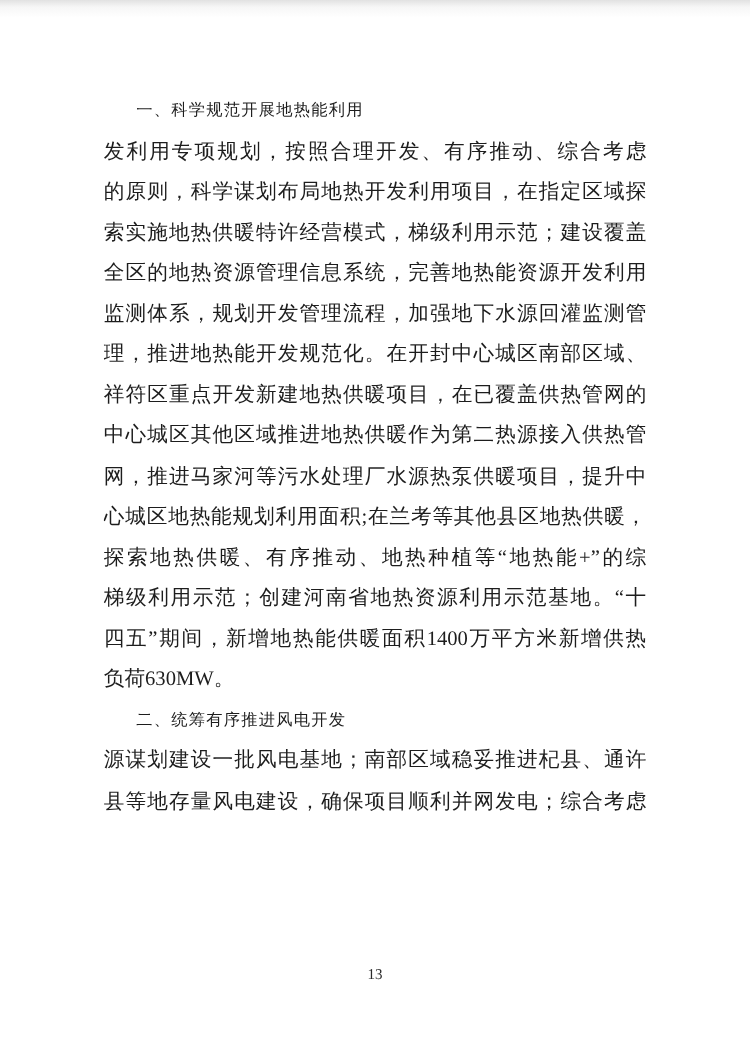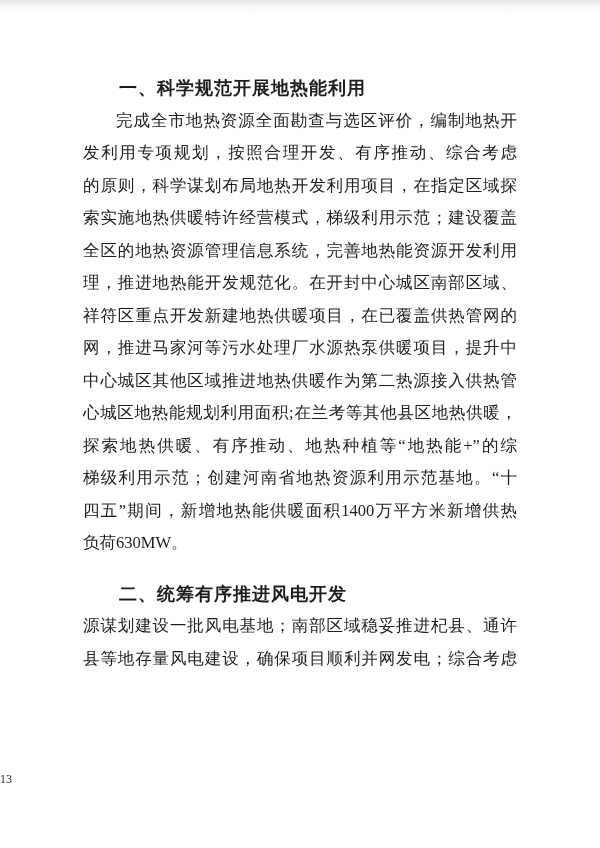--- a/index.html
+++ b/index.html
@@ -31,31 +31,31 @@
     pointer-events: none;
   }
   .content {
     position: absolute;
     left: 83px;
     top: 72px;
     width: 434px;
     color: #1d1d1d;
   }
   .heading {
-    font-weight: bold;
-    font-size: 18px;
+    font-weight: normal;
+    font-size: 13px;
     line-height: 32.5px;
     height: 32.5px;
     text-indent: 2em;
     letter-spacing: 1px;
     white-space: nowrap;
     overflow: hidden;
   }
   .section-2 {
-    margin-top: 18px;
+    margin-top: 0;
   }
   .line {
     font-size: 16.5px;
     line-height: 32.5px;
     height: 32.5px;
     text-align: justify;
     text-align-last: justify;
     -moz-text-align-last: justify;
     text-justify: inter-character;
     overflow: hidden;
@@ -66,45 +66,45 @@
   .line.endline {
     text-align: right;
     text-align-last: left;
     -moz-text-align-last: left;
   }
   .page-number {
     position: absolute;
     left: 0;
     top: 772px;
     width: 600px;
-    text-align: left;
+    text-align: center;
     font-size: 12px;
     color: #2a2a2a;
   }
 </style>
 </head>
 <body>
 
 <div class="page">
   <div class="scan-edge"></div>
 
   <div class="content">
 
     <div class="section section-1">
       <div class="heading">一、科学规范开展地热能利用</div>
       <div class="para">
-          <div class="line first">完成全市地热资源全面勘查与选区评价，编制地热开</div>
           <div class="line">发利用专项规划，按照合理开发、有序推动、综合考虑</div>
           <div class="line">的原则，科学谋划布局地热开发利用项目，在指定区域探</div>
           <div class="line">索实施地热供暖特许经营模式，梯级利用示范；建设覆盖</div>
           <div class="line">全区的地热资源管理信息系统，完善地热能资源开发利用</div>
+          <div class="line">监测体系，规划开发管理流程，加强地下水源回灌监测管</div>
           <div class="line">理，推进地热能开发规范化。在开封中心城区南部区域、</div>
           <div class="line">祥符区重点开发新建地热供暖项目，在已覆盖供热管网的</div>
+          <div class="line">中心城区其他区域推进地热供暖作为第二热源接入供热管</div>
           <div class="line">网，推进马家河等污水处理厂水源热泵供暖项目，提升中</div>
-          <div class="line">中心城区其他区域推进地热供暖作为第二热源接入供热管</div>
           <div class="line">心城区地热能规划利用面积;在兰考等其他县区地热供暖，</div>
           <div class="line">探索地热供暖、有序推动、地热种植等“地热能+”的综</div>
           <div class="line">梯级利用示范；创建河南省地热资源利用示范基地。“十</div>
           <div class="line">四五”期间，新增地热能供暖面积1400万平方米新增供热</div>
           <div class="line endline">负荷630MW。</div>
         </div>
     </div>
 
     <div class="section section-2">
       <div class="heading">二、统筹有序推进风电开发</div>

